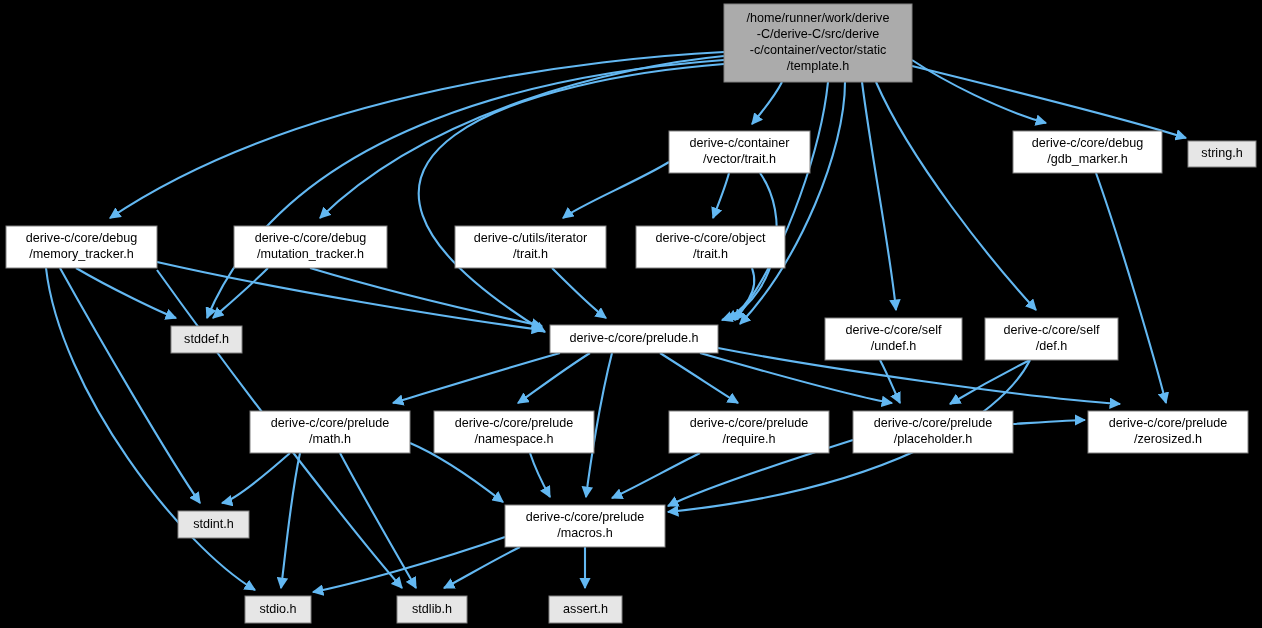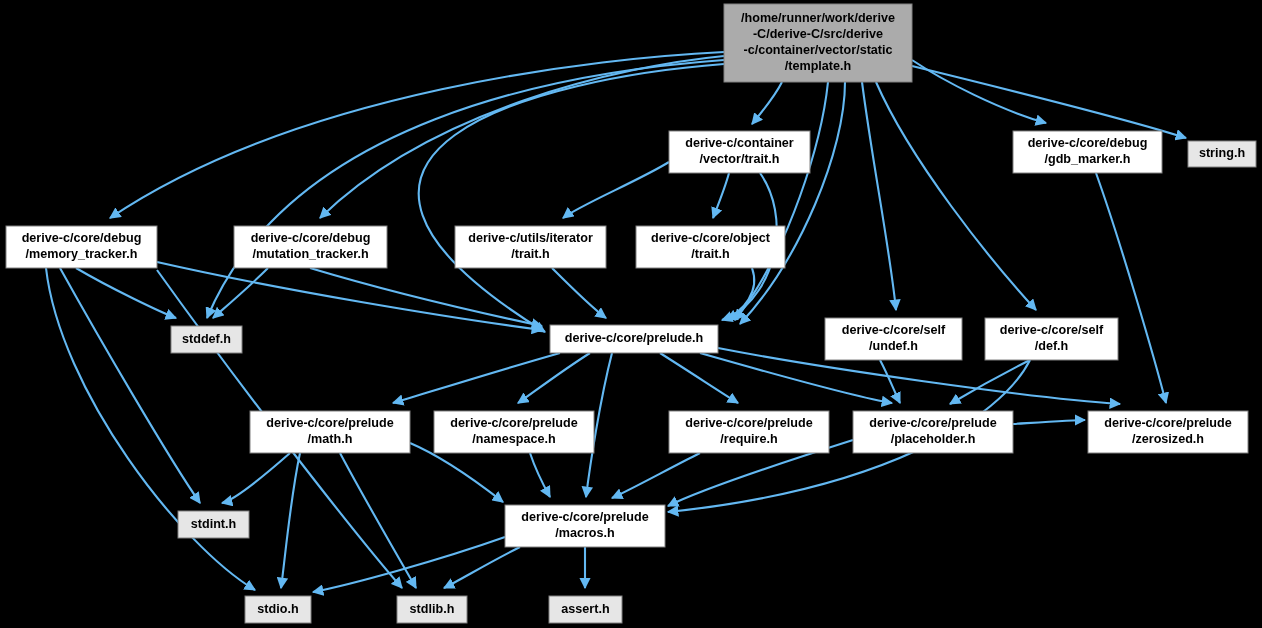--- a/index.html
+++ b/index.html
@@ -7,21 +7,20 @@
     padding: 0;
     background: #000000;
   }
   #graph-root {
     position: relative;
     width: 1262px;
     height: 628px;
     background: #000000;
     font-family: "Liberation Sans", sans-serif;
     overflow: hidden;
-    font-weight: bold;
   }
   svg#graph-svg {
     position: absolute;
     top: 0;
     left: 0;
     width: 1262px;
     height: 628px;
     display: block;
   }
   .node-box {

